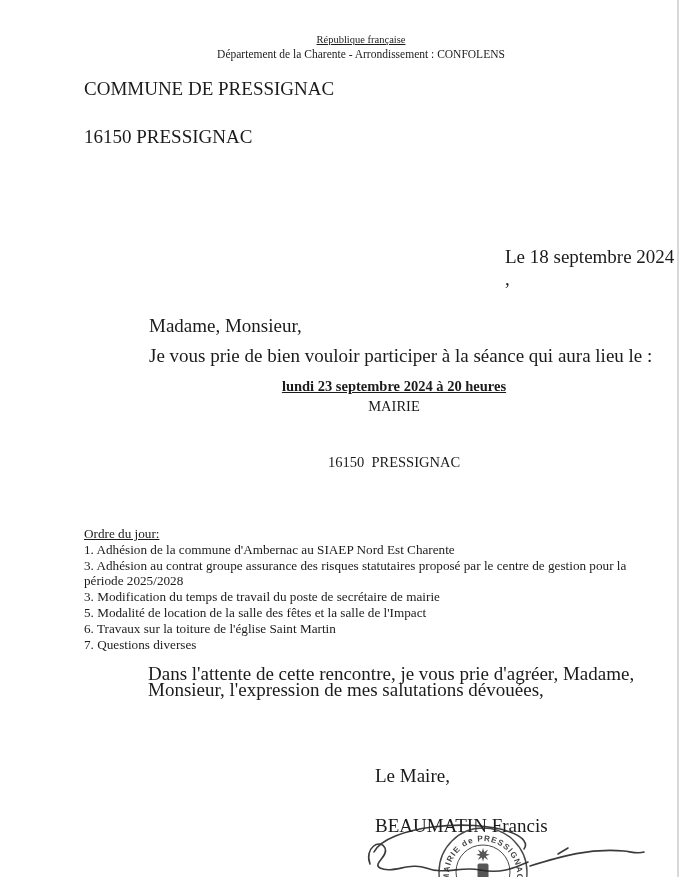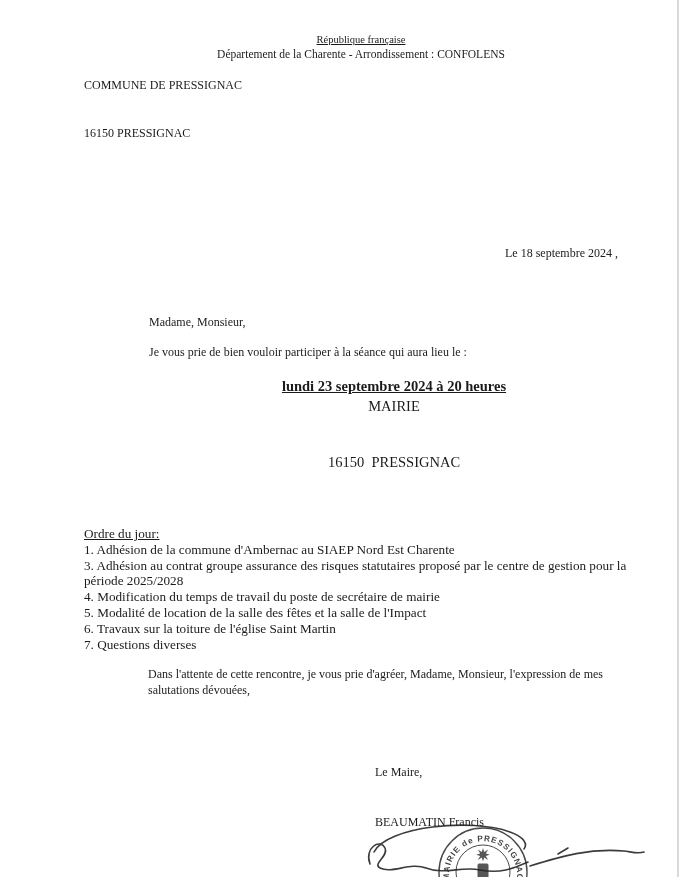--- a/index.html
+++ b/index.html
@@ -20,21 +20,21 @@
     background: #d9d9d9;
   }
   .abs { position: absolute; }
   .header-zone {
     left: 40px; right: 0; top: 33px;
     text-align: center;
     line-height: 14px;
   }
   .header-line1 { font-size: 10.5px; text-decoration: underline; }
   .header-line2 { font-size: 11.5px; }
-  .body-text { font-size: 12px; }
+  .body-text { font-size: 19px; }
   .commune   { left: 84px; top: 78px; }
   .postal    { left: 84px; top: 126px; white-space: pre; }
   .date-line { left: 505px; top: 246px; }
   .doc-title {
     left: 84px; top: 274px;
     font-size: 20px;
     font-weight: bold;
     letter-spacing: 0.5px;
     text-decoration: underline;
   }
@@ -91,21 +91,21 @@
     <div class="meeting-datetime">lundi 23 septembre 2024 à 20 heures</div>
     <div class="meeting-place">MAIRIE</div>
   </div>
 
   <div class="abs center-zone location-zone">16150  PRESSIGNAC</div>
 
   <div class="abs agenda">
     <div class="agenda-heading">Ordre du jour: </div>
     <div>1. Adhésion de la commune d'Ambernac au SIAEP Nord Est Charente</div>
     <div>3. Adhésion au contrat groupe assurance des risques statutaires proposé par le centre de gestion pour la période 2025/2028</div>
-    <div>4. Modification du temps de travail du poste de secrétaire de mairie</div>
+    <div>3. Modification du temps de travail du poste de secrétaire de mairie</div>
     <div>5. Modalité de location de la salle des fêtes et la salle de l'Impact</div>
     <div>6. Travaux sur la toiture de l'église Saint Martin</div>
     <div>7. Questions diverses</div>
   </div>
 
   <div class="abs body-text closing">Dans l'attente de cette rencontre, je vous prie d'agréer, Madame, Monsieur, l'expression de mes salutations dévouées,</div>
 
   <div class="abs body-text sig-role">Le Maire,</div>
   <div class="abs body-text sig-name">BEAUMATIN Francis</div>
 

